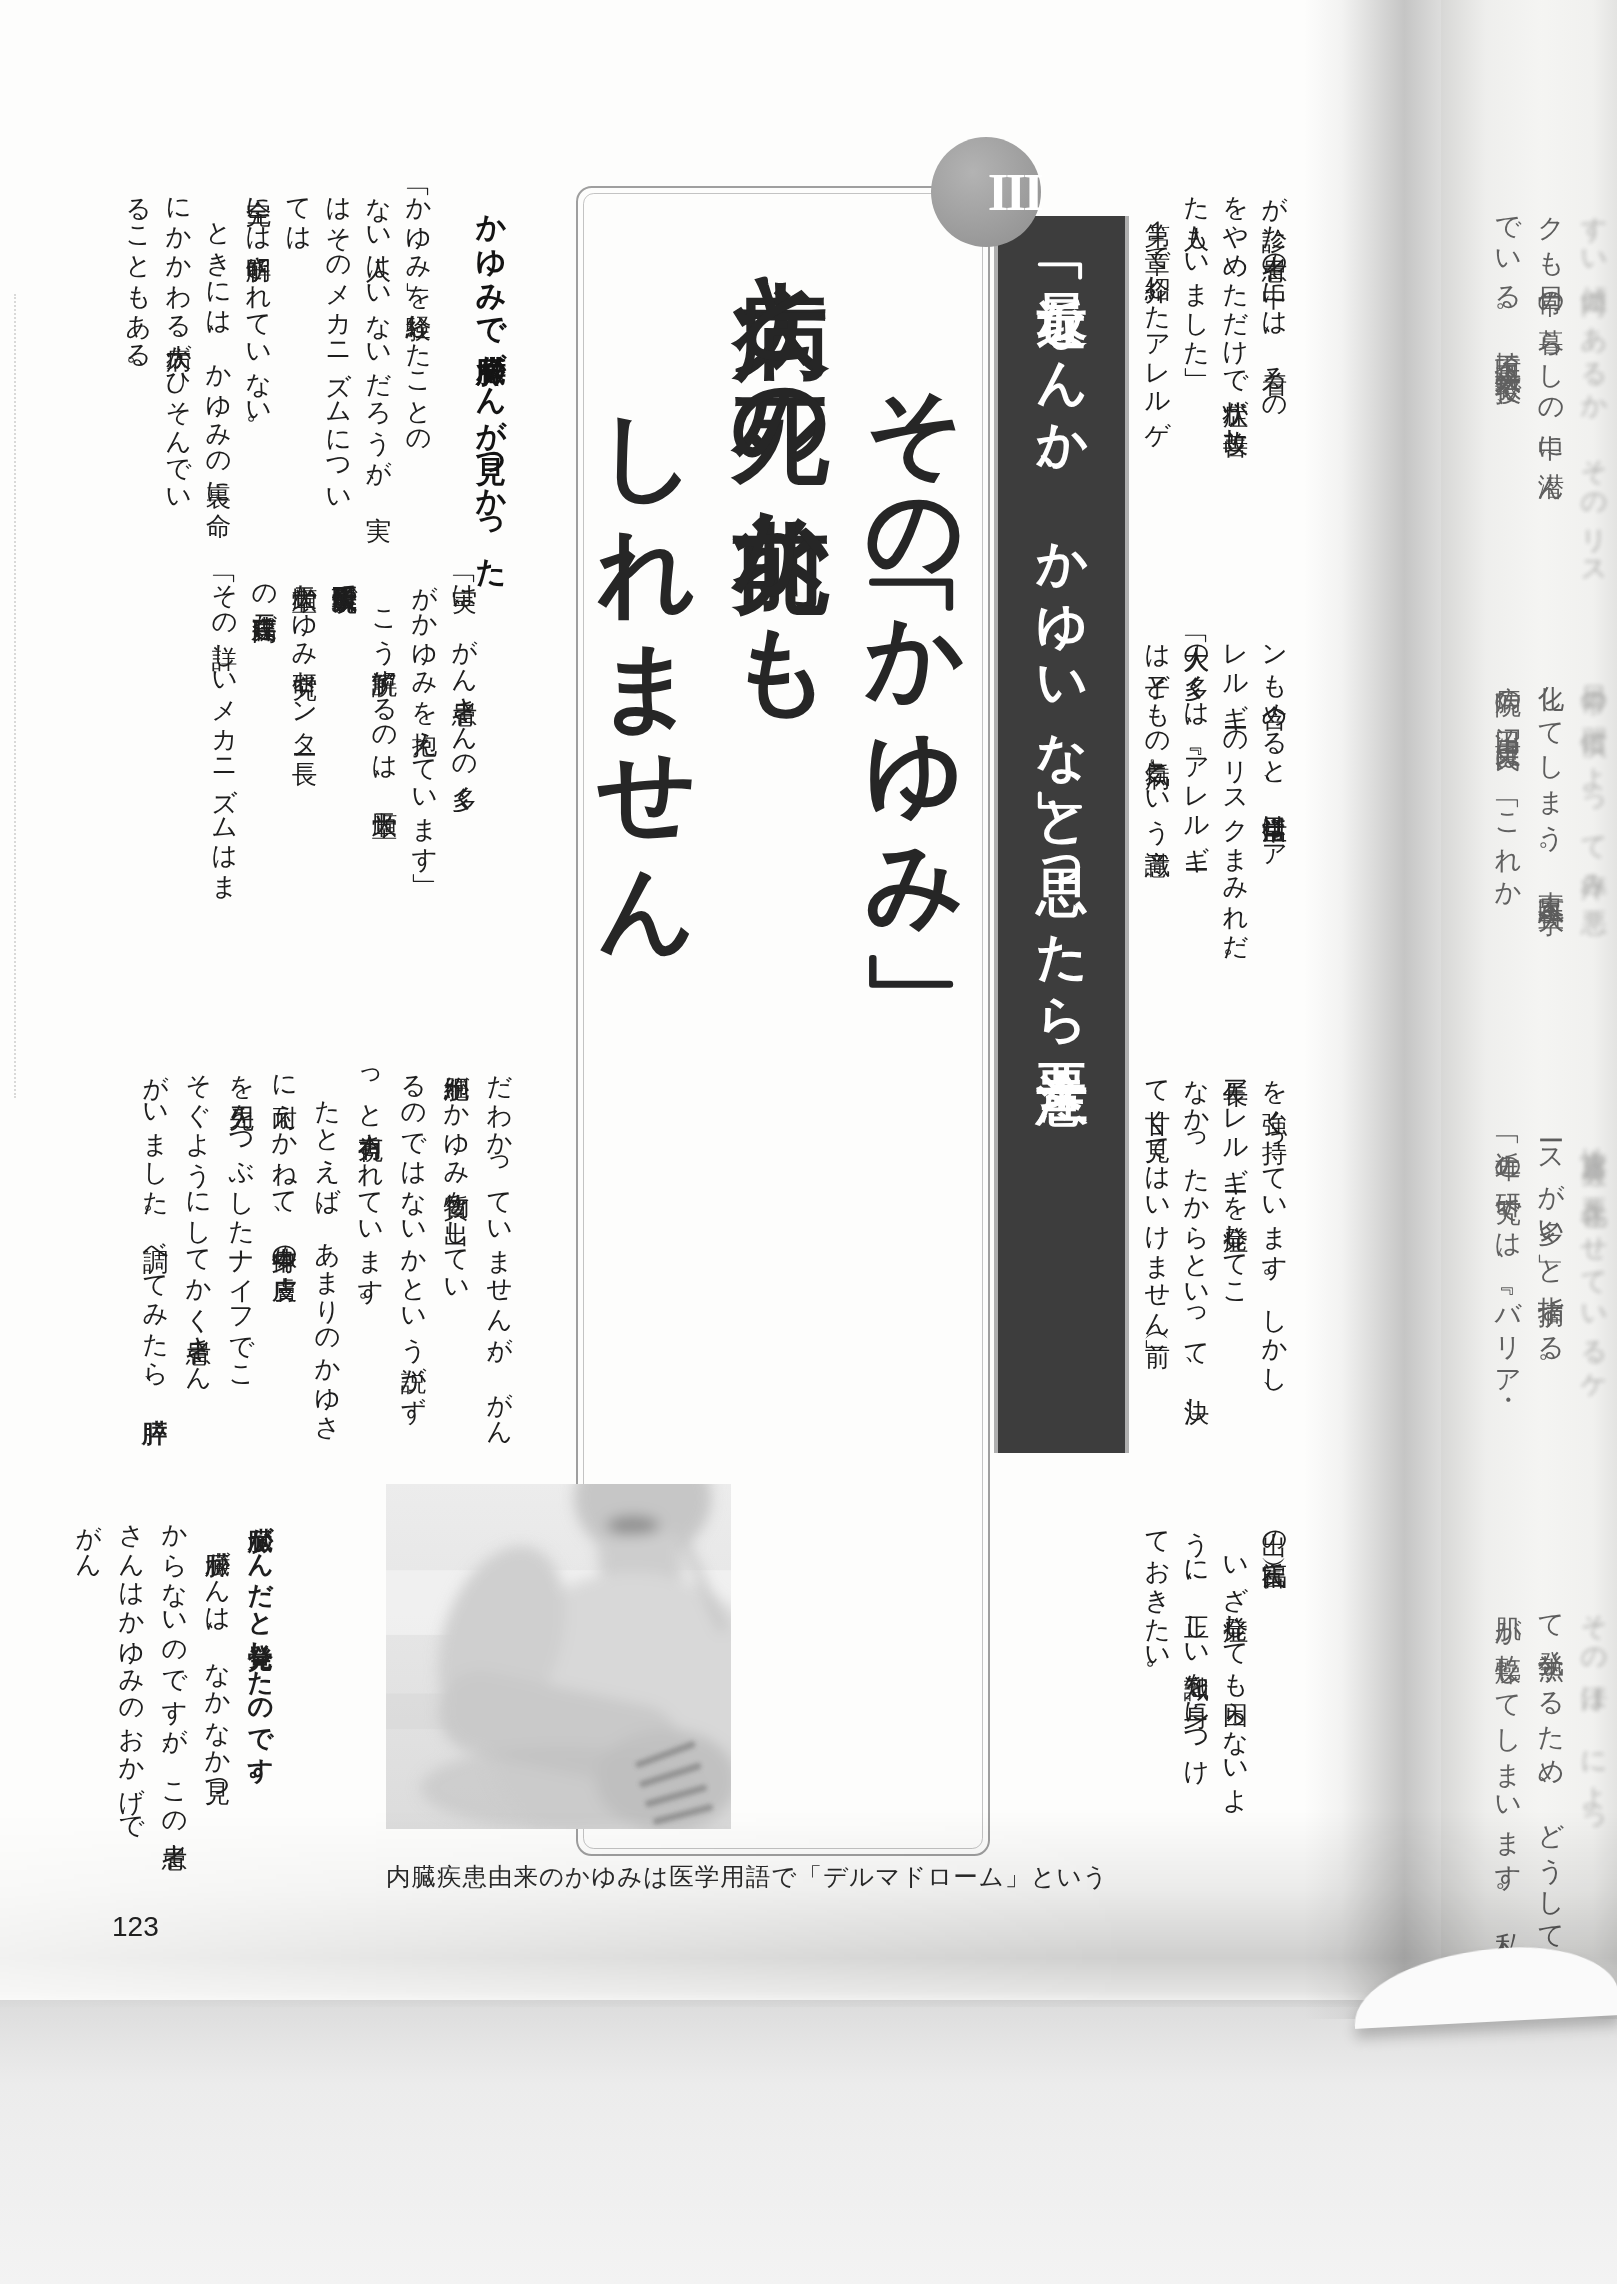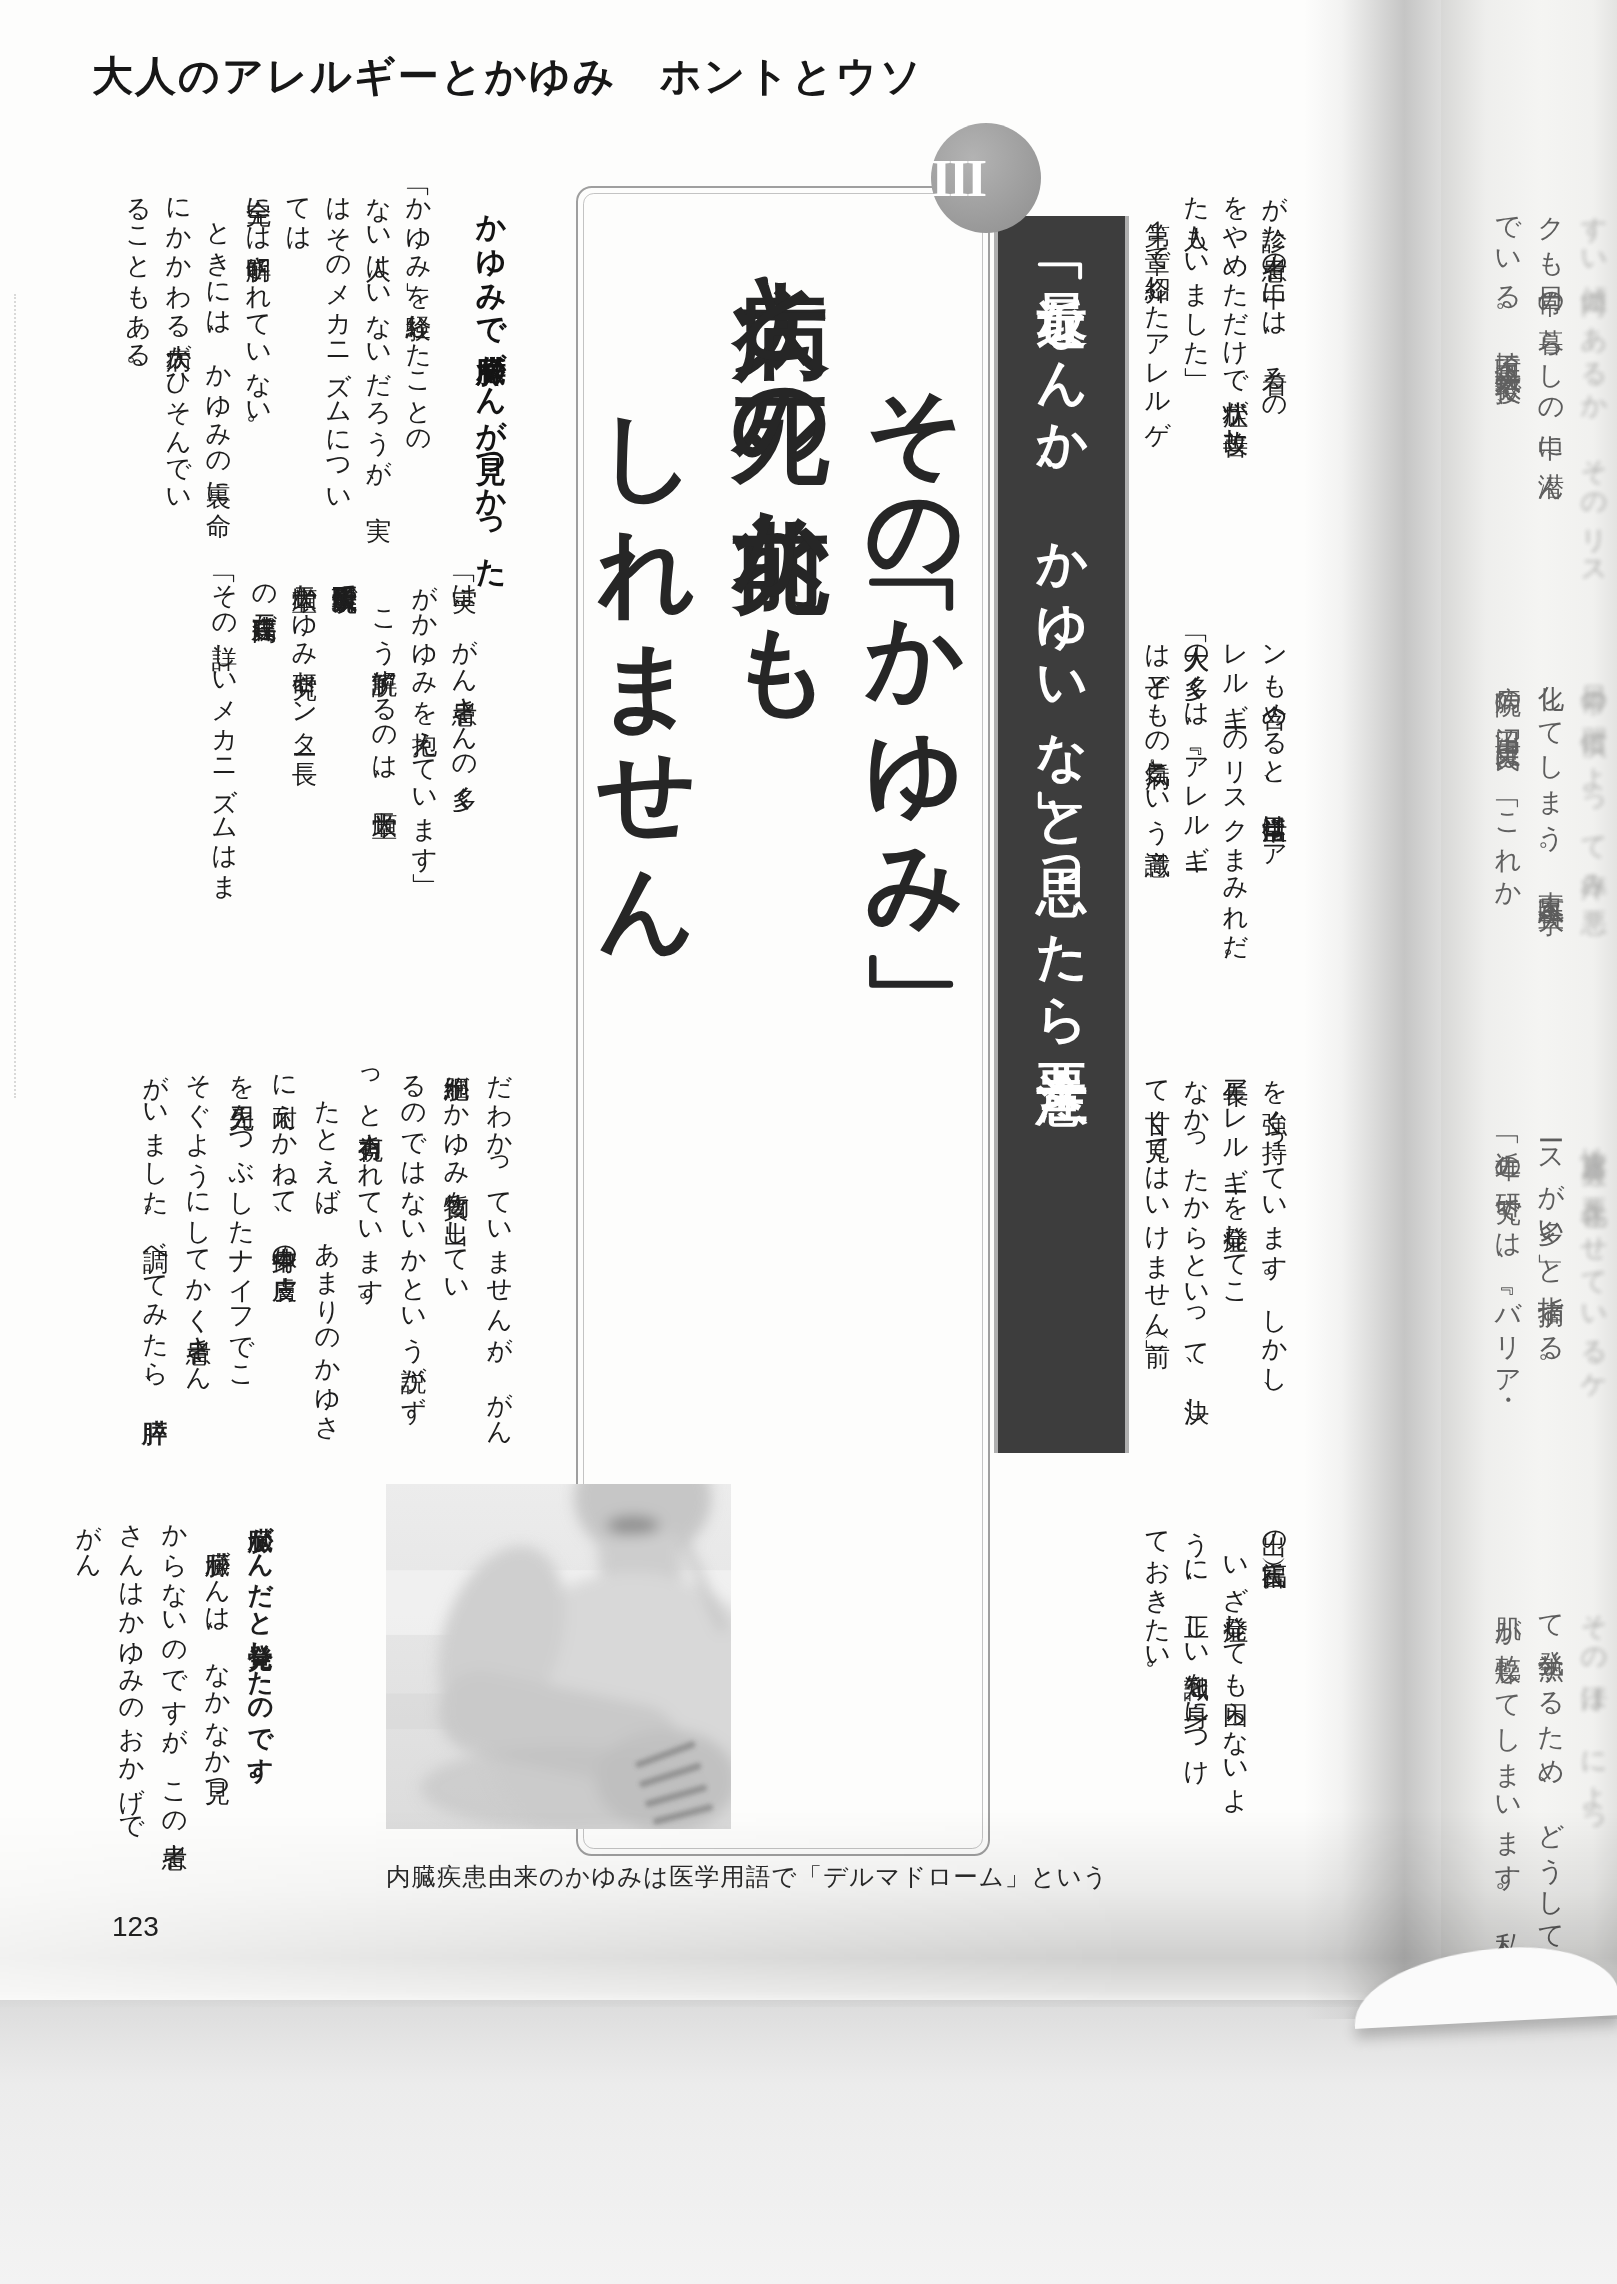--- a/index.html
+++ b/index.html
@@ -8,23 +8,23 @@
   .abs{position:absolute;}
   
   .page{left:0;top:0;width:1617px;height:2019px;background:#fdfdfc;z-index:0;}
   .edge-artifact{left:13.7px;top:294px;width:0;height:804px;border-left:2px dotted rgba(0,0,0,.14);z-index:2;}
   
   .kicker{left:92px;top:49px;font-size:41px;font-weight:bold;letter-spacing:2px;color:#171717;z-index:2;}
   
   .frame{left:576px;top:186px;width:410px;height:1666px;border:2.9px solid #9f9f9f;border-radius:15.7px;z-index:1;}
   .frame:after{content:"";position:absolute;left:4.9px;top:4.9px;right:4.9px;bottom:4.9px;border:1px solid #c3c3c3;border-radius:10.8px;}
   
-  .badge{left:931px;top:123px;width:110px;height:110px;border-radius:50%;
+  .badge{left:931px;top:137px;width:110px;height:110px;border-radius:50%;
          background:radial-gradient(circle at 38% 32%,#b3b3b3,#8e8e8e);z-index:4;
-         display:flex;align-items:center;justify-content:flex-start;}
+         display:flex;align-items:center;justify-content:flex-end;}
   .badge span{color:#fff;font-size:53px;font-weight:bold;letter-spacing:-2.9px;font-family:"Liberation Serif",serif;}
   
   .banner{left:994px;top:216px;width:135px;height:1237px;background:#3d3d3d;
           border-left:4.9px solid #aeaeae;border-right:4.9px solid #aeaeae;box-sizing:border-box;z-index:2;}
   .banner p{position:absolute;left:50%;transform:translateX(-50%);top:31px;margin:0;
             writing-mode:vertical-rl;text-orientation:upright;color:#fff;
             font-family:"Liberation Sans","DejaVu Sans",sans-serif;font-weight:bold;
             font-size:51px;letter-spacing:4.9px;}
   
   .vtext{position:absolute;writing-mode:vertical-rl;text-orientation:upright;color:#1e1e1e;z-index:2;}
@@ -72,21 +72,20 @@
     background:linear-gradient(180deg,#dcdcdc,#ececec 30%,#f3f3f3);}
   .curl{left:1353px;top:1949px;width:265px;height:73px;background:#fafafa;
         border-radius:60% 40% 0 0/95% 70% 0 0;transform:rotate(-3deg);z-index:6;box-shadow:0 9.8px 13.7px rgba(0,0,0,.22);}
 </style>
 </head>
 <body>
 
 <div class="abs page">
   <div class="abs edge-artifact"></div>
 
-  <div class="abs kicker">大人のアレルギーとかゆみ　ホントとウソ</div>
 
   <div class="abs frame"></div>
 
   <div class="abs banner">
     <p>「最近なんか、かゆいな」と思ったら要注意！</p>
   </div>
 
   <div class="abs badge">
     <span>III</span>
   </div>

